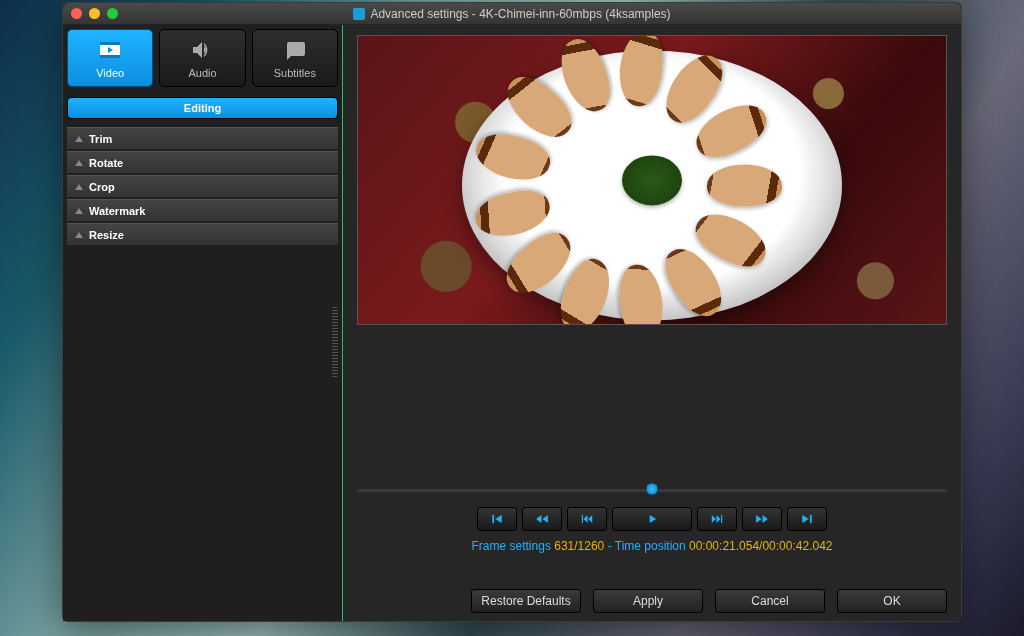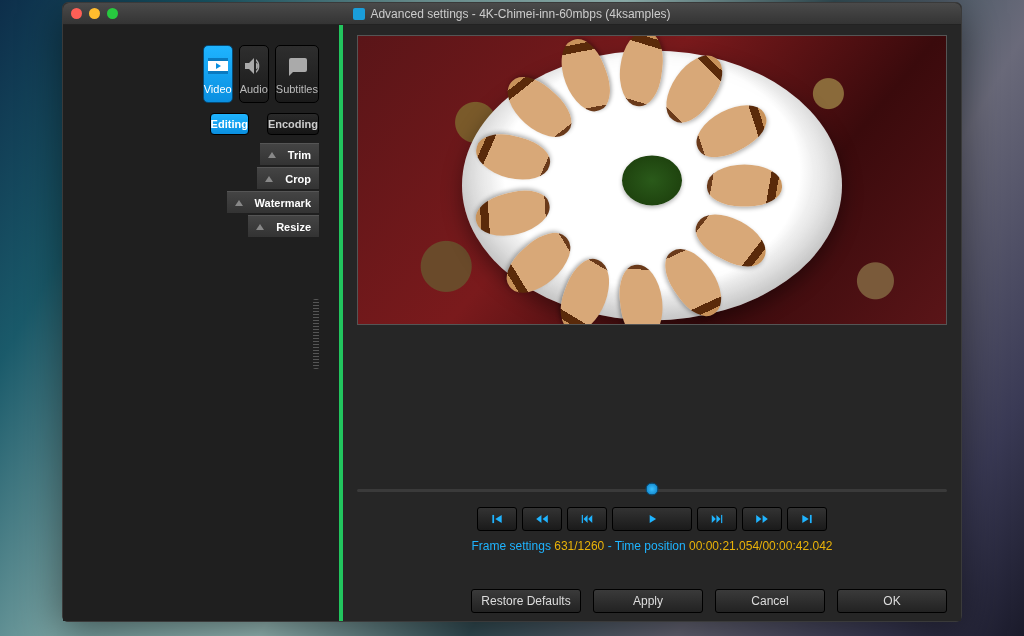--- a/index.html
+++ b/index.html
@@ -19,39 +19,39 @@
     height:22px; background:linear-gradient(#4a4a4a,#343434);
     border-bottom:1px solid #222; border-radius:6px 6px 0 0;
     display:flex; align-items:center; position:relative;
   }
   .traffic { display:flex; gap:7px; margin-left:8px; }
   .dot { width:11px; height:11px; border-radius:50%; }
   .dot.red{background:#ff5f56;} .dot.yellow{background:#ffbd2e;} .dot.green{background:#27c93f;}
   .title { position:absolute; left:0; right:0; text-align:center; font-size:12px; color:#ccc; display:flex; align-items:center; justify-content:center; gap:5px; pointer-events:none;}
   .title .appicon{width:12px;height:12px;background:#1a9dd9;border-radius:2px;display:inline-block;}
   .content { flex:1; display:flex; }
-  .sidebar { width:280px; background:#1f1f1f; padding:20px; display:flex; flex-direction:column; border-right:4px solid #22c55e;align-items:flex-end;}
+  .sidebar { width:280px; background:#1f1f1f; padding:4px; display:flex; flex-direction:column; border-right:1px solid #22c55e;}
   .top-tabs { display:flex; gap:6px; margin-bottom:10px;}
   .top-tab {
     flex:1; height:58px; background:linear-gradient(#2e2e2e,#1a1a1a); border:1px solid #000; border-radius:5px;
     display:flex; flex-direction:column; align-items:center; justify-content:center; gap:5px;
     color:#bbb; font-size:11px; cursor:pointer;
   }
   .top-tab.active { background:linear-gradient(#1fb4ff,#0a8fe0); color:#fff; border:1px solid #064a75;}
   .top-tab svg { width:28px; height:24px; fill:#aaa; }
   .top-tab.active svg { fill:#fff; }
   .sub-tabs { display:flex; gap:18px; margin-bottom:8px;}
   .sub-tab {
     flex:1; height:22px; background:linear-gradient(#2a2a2a,#151515); border:1px solid #000; border-radius:4px;
     display:flex; align-items:center; justify-content:center; color:#ccc; font-size:11px; font-weight:bold; cursor:pointer;
   }
   .sub-tab.active { background:linear-gradient(#1fb4ff,#0a8fe0); color:#fff; }
   .accordion-item{
     height:22px; background:linear-gradient(#444,#333); margin-bottom:2px;
-    display:flex; align-items:center; padding:0 8px; gap:12px; color:#fff; font-size:11px; font-weight:bold; cursor:pointer;
+    display:flex; align-items:center; padding:0 8px; gap:6px; color:#fff; font-size:11px; font-weight:bold; cursor:pointer;
     border-top:1px solid #555;
   }
   .accordion-item .tri { width:0;height:0;border-left:4px solid transparent;border-right:4px solid transparent;border-bottom:6px solid #888;}
   .drag-handle{ width:6px; background:repeating-linear-gradient(#555 0 1px, transparent 1px 3px); height:70px; align-self:center; margin-left:auto; margin-top:60px; border-radius:2px;cursor:col-resize;}
   .main { flex:1; background:#262626; display:flex; flex-direction:column; padding:10px 14px 8px 14px;}
   .preview {
     width:100%; height:290px; border:1px solid #555; background:#000; position:relative; overflow:hidden;
   }
   .preview .tablecloth{
     position:absolute; inset:0;
@@ -139,28 +139,29 @@
               <path d="M4 4h16a2 2 0 0 1 2 2v10a2 2 0 0 1-2 2H8l-4 4V6a2 2 0 0 1 2-2z"></path>
             </svg>
           <span>Subtitles</span>
         </div>
       </div>
 
       <div class="sub-tabs">
         <div class="sub-tab active">
           <span>Editing</span>
         </div>
-        <div class="sub-tab">
-          <span>Encoding</span>
-        </div>
       </div>
 
       <div class="accordion-item">
         <span class="tri"></span>
         <span>Trim</span>
+      </div>
+      <div class="accordion-item">
+        <span class="tri"></span>
+        <span>Rotate</span>
       </div>
       <div class="accordion-item">
         <span class="tri"></span>
         <span>Crop</span>
       </div>
       <div class="accordion-item">
         <span class="tri"></span>
         <span>Watermark</span>
       </div>
       <div class="accordion-item">

